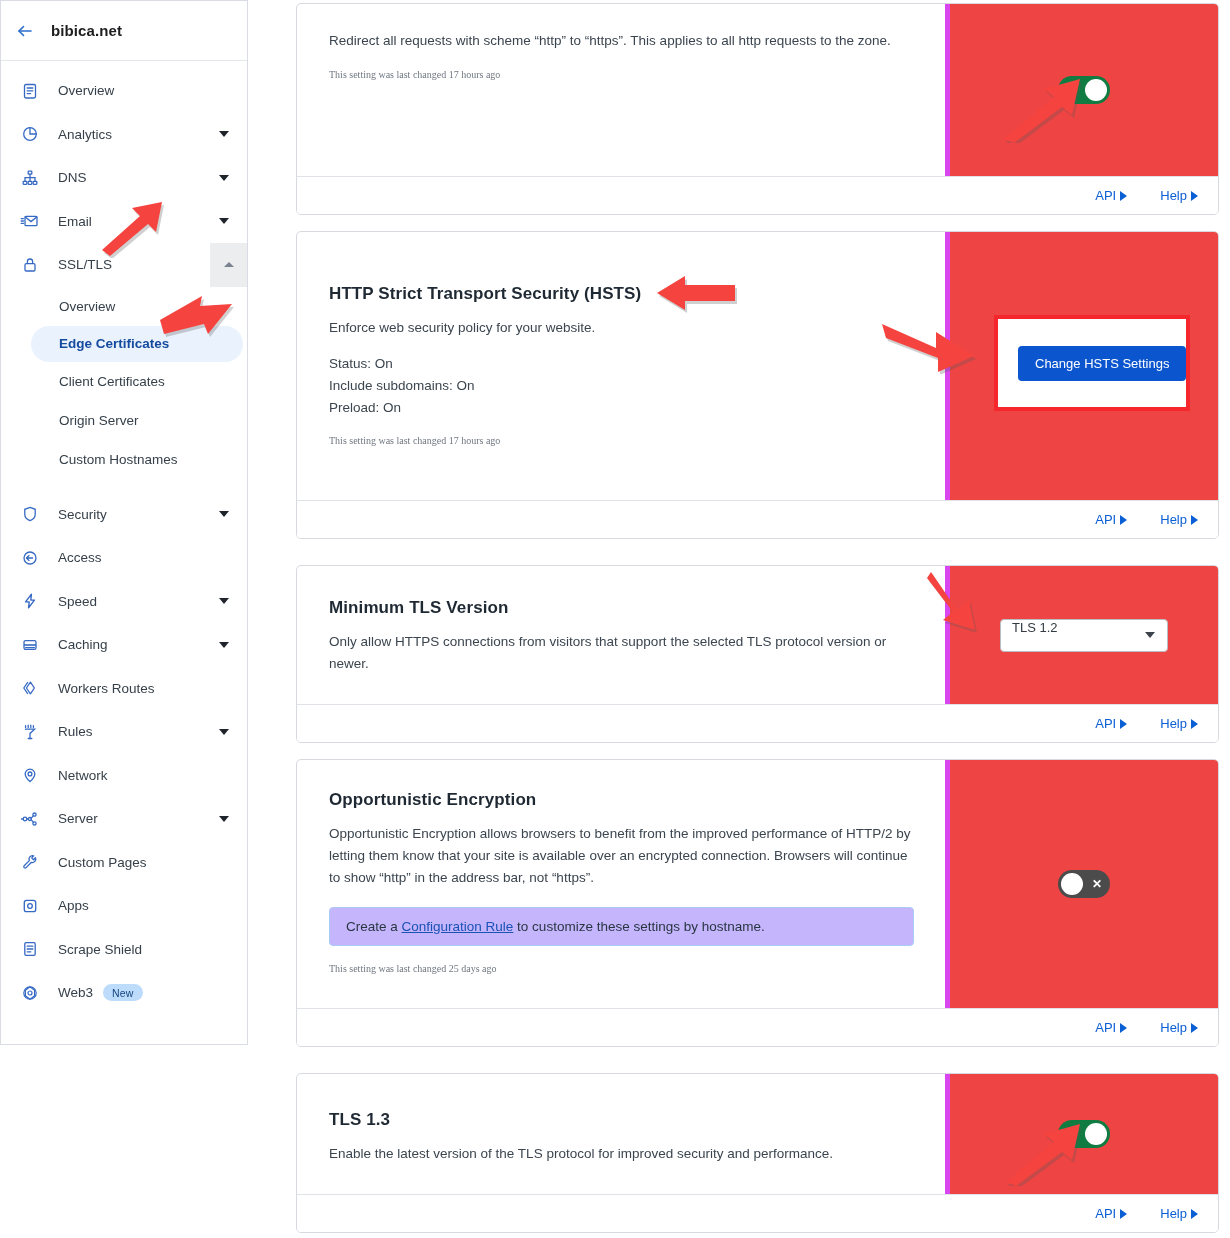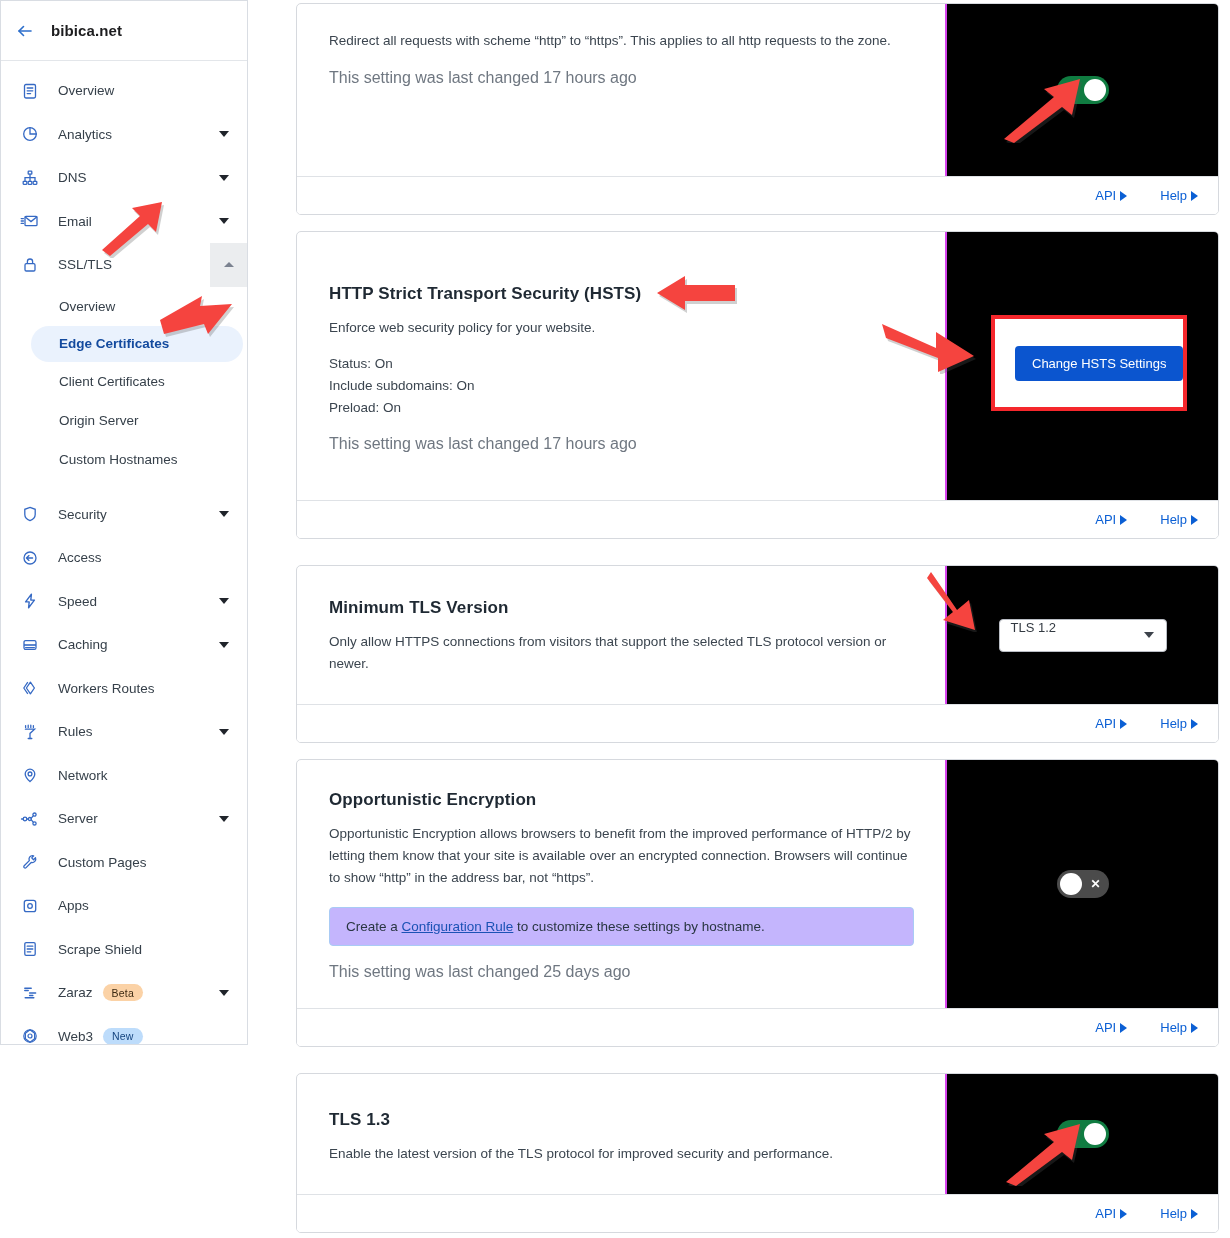--- a/index.html
+++ b/index.html
@@ -115,37 +115,37 @@
     overflow: hidden;
   }
   .card-body { display: flex; }
   .card-left {
     flex: 0 0 648px;
     padding: 26px 30px 22px 32px;
     position: relative;
   }
   .card-right {
     flex: 1;
-    background: #000000;
-    border-left: 2px solid #d946ef;
+    background: #ef4444;
+    border-left: 5px solid #d946ef;
     display: flex; align-items: center; justify-content: center;
     position: relative;
   }
   .card-title {
     font-size: 17px; font-weight: bold; color: #1f2933;
     margin-bottom: 13px; letter-spacing: .1px;
   }
   .card-desc {
     font-size: 13.5px; color: #3b454f; line-height: 1.62;
     max-width: 585px;
   }
   .stat-list { margin-top: 14px; }
   .stat-line { font-size: 13.5px; color: #3b454f; line-height: 1.62; }
   .changed {
-    margin-top: 17px; font-size: 16px; color: #6f7781;
+    margin-top: 17px; font-size: 10px; color: #6f7781; font-family: Liberation Serif, serif;
   }
   .card-footer {
     border-top: 1px solid #dfe2e6;
     height: 38px;
     display: flex; align-items: center; justify-content: flex-end;
     gap: 33px;
     padding-right: 20px;
     background: #fff;
   }
   .foot-link {
@@ -436,30 +436,20 @@
       <div class="nav-item">
         <span class="nav-icon">
           <svg width="18" height="18" viewBox="0 0 18 18" fill="none" stroke="#3569c4" stroke-width="1.3">
             <rect x="3.8" y="2.6" width="10.4" height="12.8" rx="1.3"></rect>
             <path d="M6.2 6.2h5.6M6.2 9h5.6M6.2 11.8h3.6" stroke-linecap="round"></path>
           </svg>
         </span>
         <span class="nav-label">Scrape Shield</span>
       </div>
 
-      <div class="nav-item">
-        <span class="nav-icon">
-          <svg width="18" height="18" viewBox="0 0 18 18" fill="none" stroke="#3569c4" stroke-width="1.5" stroke-linecap="round">
-            <path d="M3.8 4.2h6.4M3.8 6.6h3.4M8.6 9h6M8.6 11.4h3.2M4.2 13.8h8.6"></path>
-          </svg>
-        </span>
-        <span class="nav-label">Zaraz</span>
-        <span class="badge badge-beta">Beta</span>
-        <span class="chev"></span>
-      </div>
 
       <div class="nav-item">
         <span class="nav-icon">
           <svg width="18" height="18" viewBox="0 0 18 18" fill="none" stroke="#3569c4" stroke-width="1.2">
             <circle cx="9" cy="9" r="6.2"></circle>
             <path d="M9 2.8l4.6 3.4v5.6L9 15.2l-4.6-3.4V6.2L9 2.8z"></path>
             <circle cx="9" cy="9" r="2"></circle>
           </svg>
         </span>
         <span class="nav-label">Web3</span>

